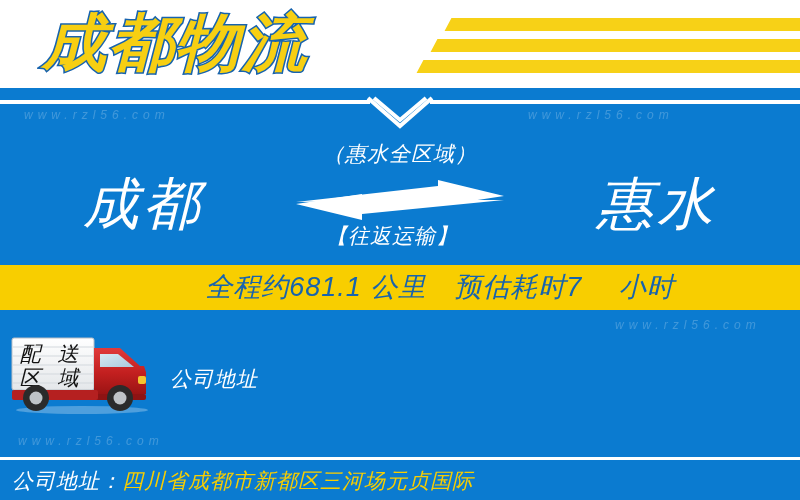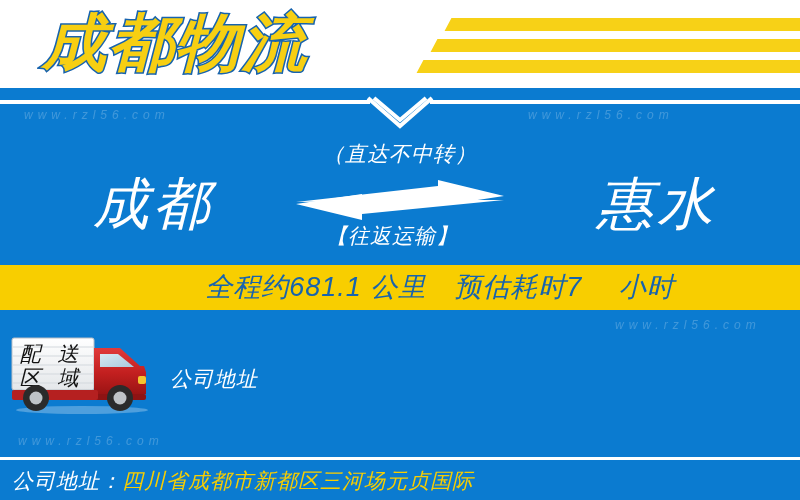--- a/index.html
+++ b/index.html
@@ -82,21 +82,21 @@
     top: 168px;
     width: 250px;
     font-size: 56px;
     font-weight: 500;
     line-height: 72px;
     color: #ffffff;
     text-align: center;
     letter-spacing: 4px;
     white-space: nowrap;
   }
-  #origin-city { left: 28px; }
+  #origin-city { left: 18px; }
   #dest-city   { left: 532px; }
 
   #direct-note {
     position: absolute;
     left: 250px; top: 140px;
     width: 300px;
     text-align: center;
     font-size: 21px;
     line-height: 28px;
     color: #ffffff;
@@ -220,21 +220,21 @@
     <path d="M8 2 L34 24 L60 2" fill="none" stroke="#ffffff" stroke-width="4"></path>
   </svg>
 
   <div class="watermark" id="wm-1">www.rzl56.com</div>
   <div class="watermark" id="wm-2">www.rzl56.com</div>
   <div class="watermark" id="wm-3">www.rzl56.com</div>
   <div class="watermark" id="wm-4">www.rzl56.com</div>
 
   <div id="origin-city">成都</div>
   <div id="dest-city">惠水</div>
-  <div id="direct-note">（直达不中转）</div>
+  <div id="direct-note">（惠水全区域）</div>
   <div id="roundtrip-note">【往返运输】</div>
 
   <svg id="route-arrows" viewBox="0 0 224 40">
 
     <path d="M8 22 L150 6 L150 0 L216 16 L150 26 L150 20 Z" fill="#ffffff"></path>
 
     <path d="M216 20 L74 34 L74 40 L8 24 L74 14 L74 20 Z" fill="#ffffff"></path>
   </svg>
 
   <div id="info-band">

